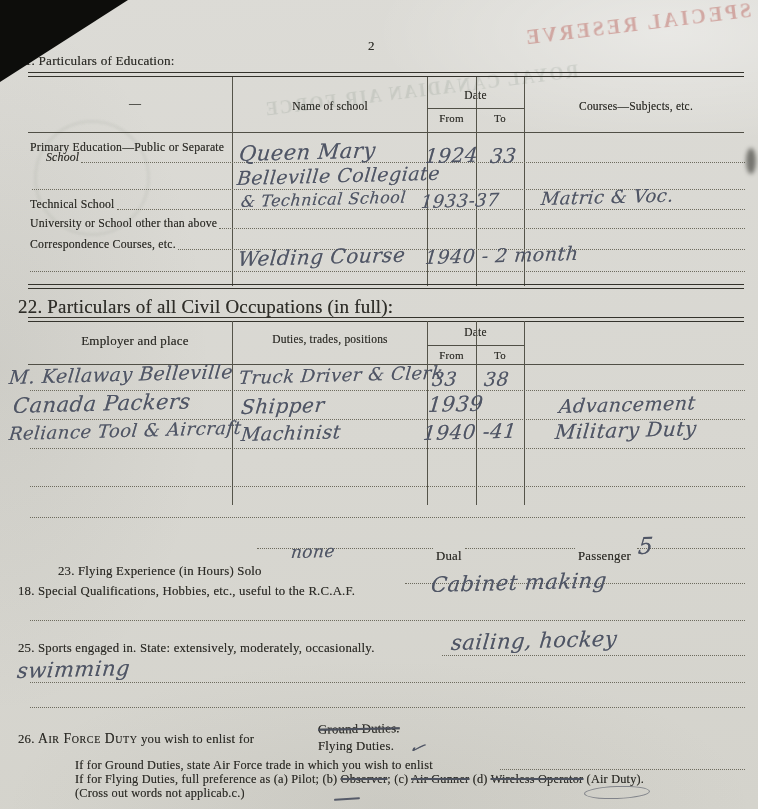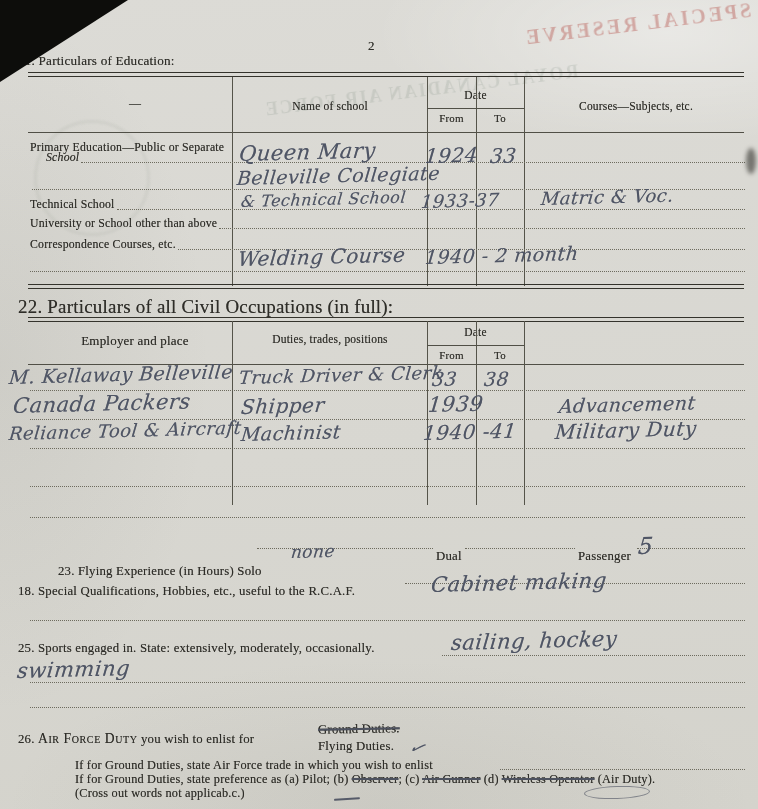--- a/index.html
+++ b/index.html
@@ -162,19 +162,19 @@
   <div class="dotline" style="left:30px;top:707px;width:715px;"></div>
 
   <div class="abs print" style="left:18px;top:731px;font-size:12.8px;"><span>26.  </span><span class="sc" style="font-size:13.6px;">Air Force Duty</span><span> you wish to enlist for</span></div>
   <div class="abs print struck" style="left:318px;top:722px;font-size:12.8px;transform:rotate(-1deg);">Ground Duties.</div>
   <div class="abs print" style="left:318px;top:739px;font-size:12.8px;">Flying Duties.</div>
   <div class="hw" style="left:406px;top:735px;font-size:17px;transform:rotate(14deg) skewX(-12deg);">✓</div>
 
   <div class="abs print" style="left:75px;top:758px;font-size:12.3px;">If for Ground Duties, state Air Force trade in which you wish to enlist</div>
   <div class="dotline" style="left:500px;top:769px;width:245px;"></div>
 
-  <div class="abs print" style="left:75px;top:772px;font-size:12.3px;"><span>If for Ground Duties, state preference as (a)  Pilot;  (b) </span><span class="struck">Observer</span><span>;  (c) </span><span class="struck">Air Gunner</span><span> (d) </span><span class="struck">Wireless Operator</span><span> (Air Duty).</span></div>
+  <div class="abs print" style="left:75px;top:772px;font-size:12.3px;"><span>If for Flying Duties, full preference as (a)  Pilot;  (b) </span><span class="struck">Observer</span><span>;  (c) </span><span class="struck">Air Gunner</span><span> (d) </span><span class="struck">Wireless Operator</span><span> (Air Duty).</span></div>
 
   <div class="abs print" style="left:75px;top:786px;font-size:12.3px;">(Cross out words not applicab.c.)</div>
   <div class="abs" id="pilot-underline"></div>
   <div class="abs" id="wireless-oval"></div>
 
 </div>
 
 </body></html>

